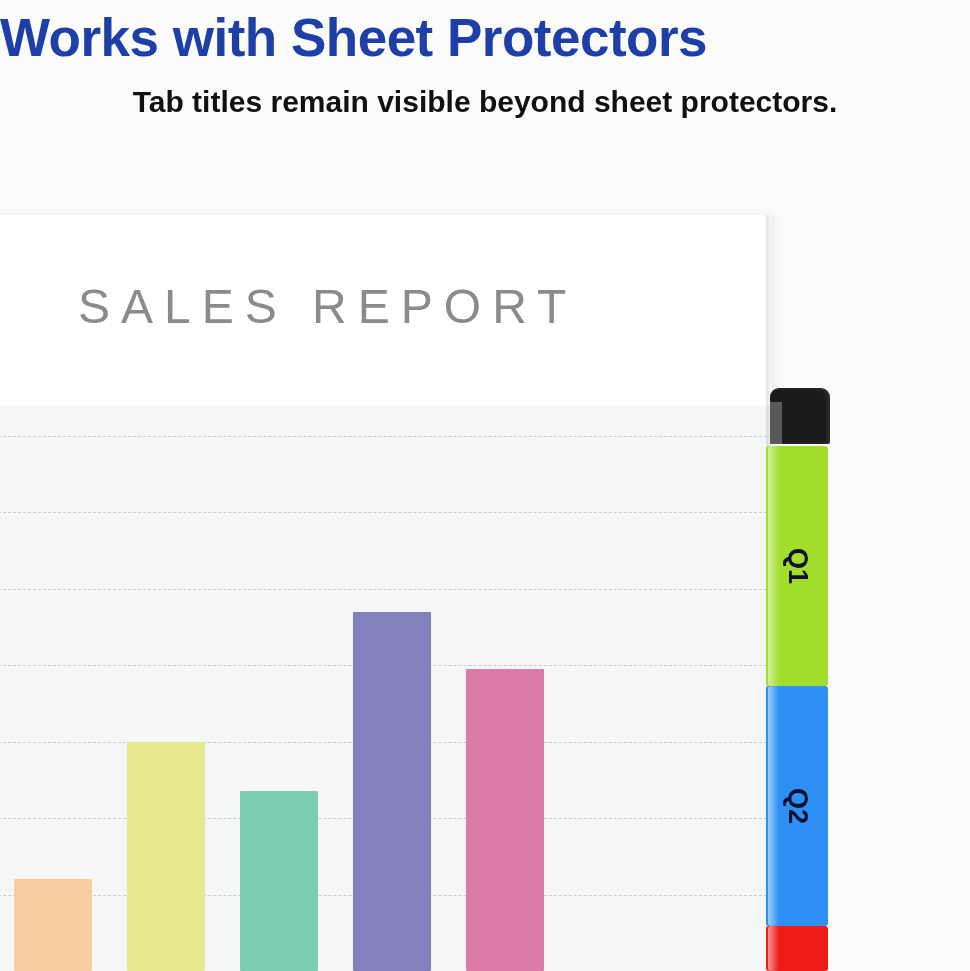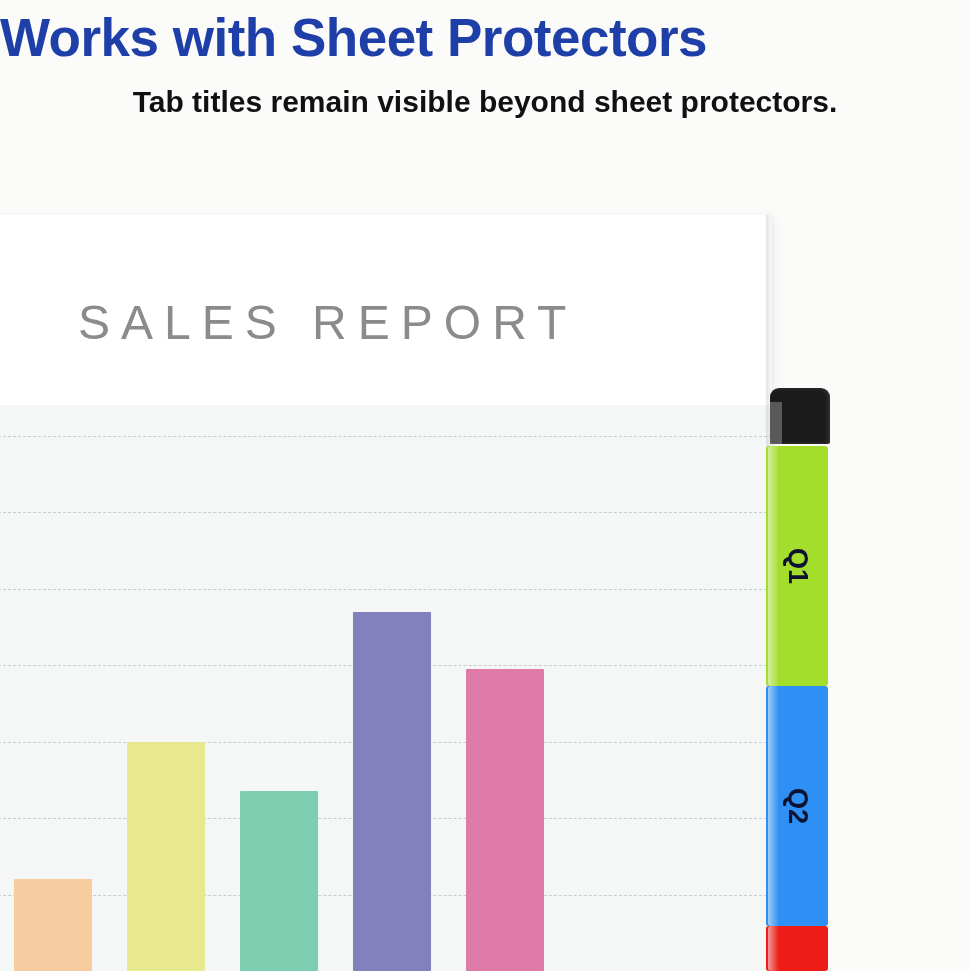--- a/index.html
+++ b/index.html
@@ -35,21 +35,21 @@
     position:absolute; left:-60px; top:215px;
     width:832px; height:756px;
     background:#ffffff;
     box-shadow: 2px 2px 10px rgba(0,0,0,0.07);
   }
   #paper-header {
     position:absolute; left:0; top:0; width:832px; height:190px;
     background:#ffffff;
   }
   #report-title {
-    position:absolute; left:138px; top:80px;
+    position:absolute; left:138px; top:64px;
     font-size:48px; font-weight:300;
     color:#8b8b8b;
     letter-spacing:11px;
     white-space:nowrap;
   }
 
   
   #chart {
     position:absolute; left:0; top:190px;
     width:832px; height:566px;

